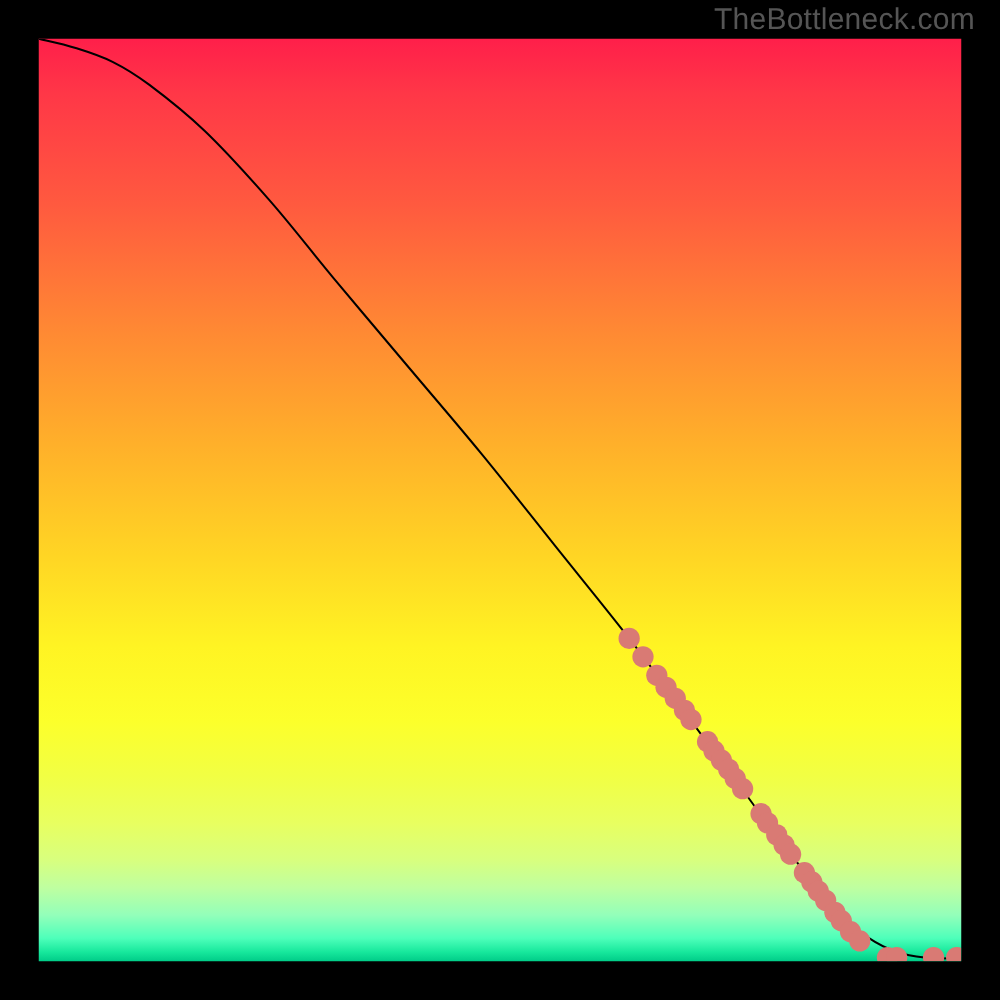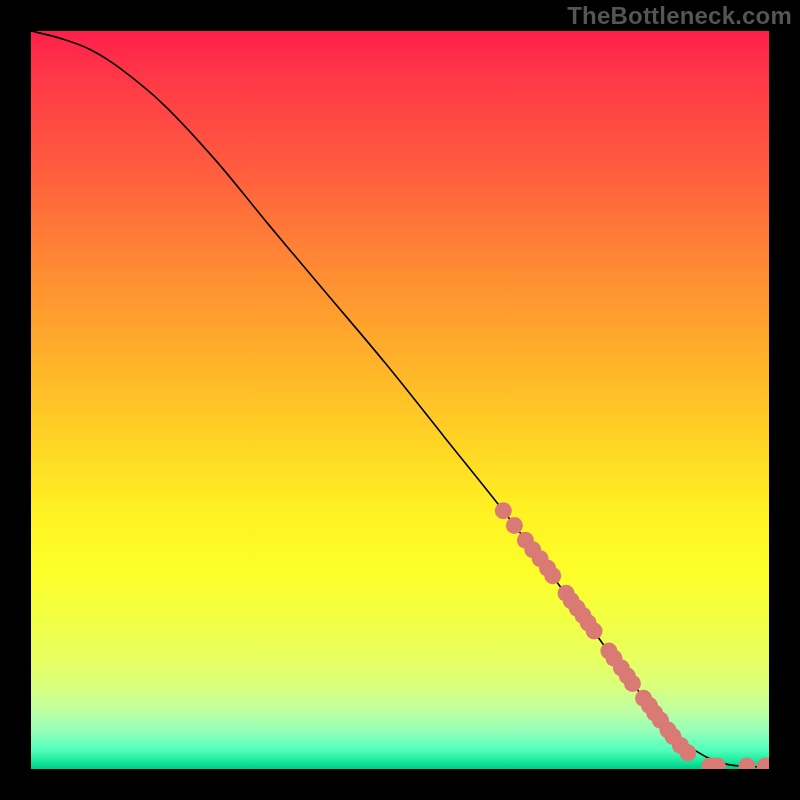--- a/index.html
+++ b/index.html
@@ -13,24 +13,24 @@
   }
   .frame {
     position: relative;
     width: 800px;
     height: 800px;
     background: #000;
   }
   .watermark {
     position: absolute;
     top: 2px;
-    right: 8px;
+    right: 20px;
     color: #555;
     font-size: 24px;
-    font-weight: 700;
+    font-weight: 400;
     letter-spacing: 0.2px;
     z-index: 5;
   }
   .plot-area {
     position: absolute;
     left: 31px;
     top: 31px;
     width: 738px;
     height: 738px;
     

